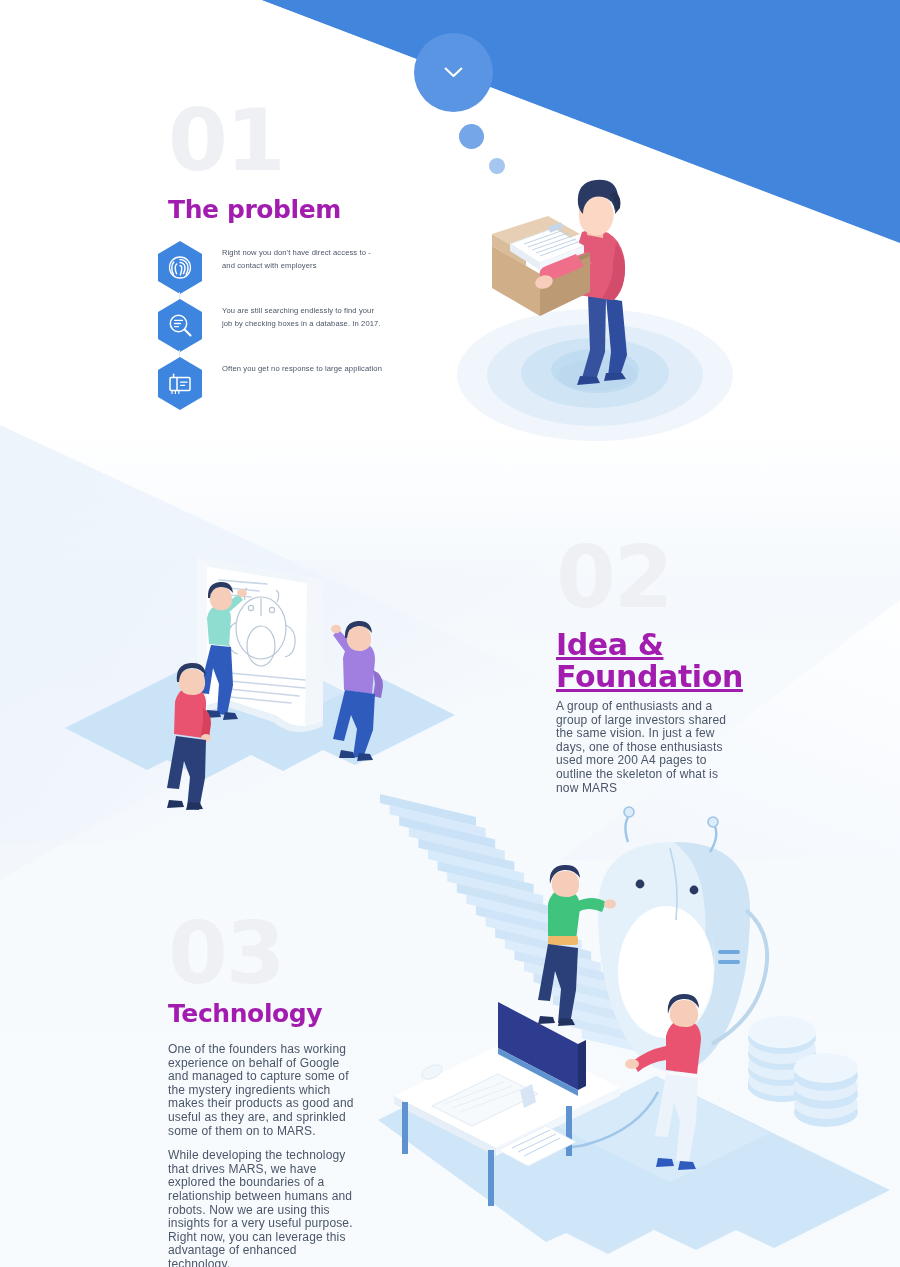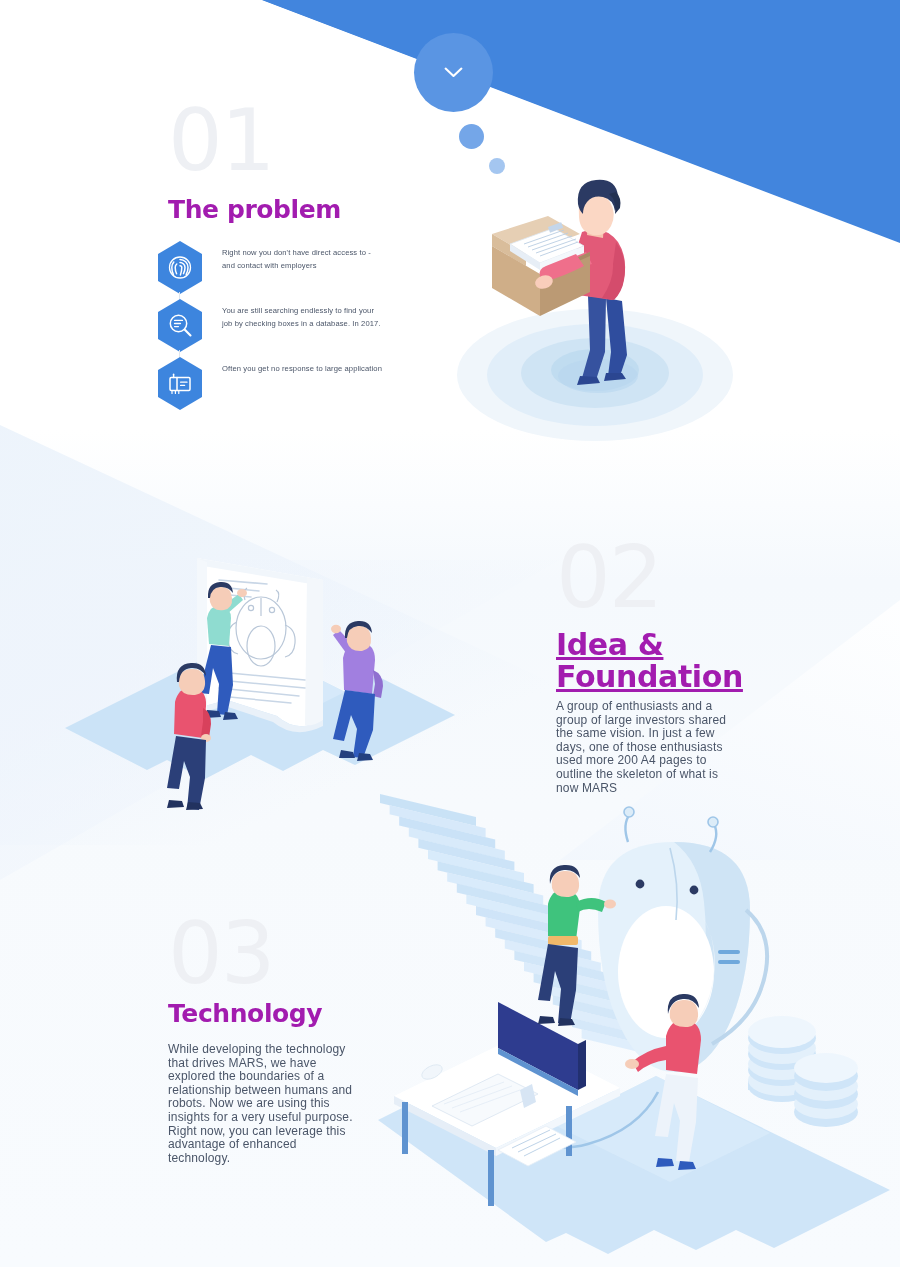--- a/index.html
+++ b/index.html
@@ -56,21 +56,21 @@
     cursor:pointer;
   }
   .chev{ width:19px; height:11px; }
   .dot{ position:absolute; border-radius:50%; }
   .dot-a{ left:459px; top:124px; width:25px; height:25px; background:#74a6e8; }
   .dot-b{ left:489px; top:158px; width:16px; height:16px; background:#a4c6f0; }
 
   
   .ghost-num{
     font-family:"DejaVu Sans", sans-serif;
-    font-weight:400;
+    font-weight:700;
     color:#eef0f4;
     letter-spacing:-2px;
     line-height:.82;
     user-select:none;
   }
   .sec-head{
     font-family:"DejaVu Sans", sans-serif;
     font-weight:700;
     color:#a21caf;
     letter-spacing:-.4px;
@@ -355,20 +355,21 @@
         <path d="M182.79999999999998 207.6 L278.79999999999995 230.64 L278.79999999999995 239.64 L182.79999999999998 216.6 Z" fill="#c6e0f6" opacity="0.734"></path>
         <path d="M192.4 218.79999999999998 L288.4 241.83999999999997 L288.4 250.83999999999997 L192.4 227.79999999999998 Z" fill="#d4e8fa" opacity="0.722"></path>
         <path d="M202 230 L298 253.04 L298 262.03999999999996 L202 239 Z" fill="#c6e0f6" opacity="0.710"></path>
         <path d="M211.6 241.2 L307.6 264.24 L307.6 273.24 L211.6 250.2 Z" fill="#d4e8fa" opacity="0.698"></path>
       </svg>
   </div>
 
   <div class="ghost-num" id="sec3-num">03</div>
   <div class="sec-head" id="sec3-title">Technology</div>
   <div class="body-copy" id="sec3-copy">
+    <p>One of the founders has working experience on behalf of Google and managed to capture some of the mystery ingredients which makes their products as good and useful as they are, and sprinkled some of them on to MARS.</p>
     <p>While developing the technology that drives MARS, we have explored the boundaries of a relationship between humans and robots. Now we are using this insights for a very useful purpose. Right now, you can leverage this advantage of enhanced technology.</p>
   </div>
 
   <div class="illo" id="illo3">
     <svg width="530" height="470" viewBox="0 0 530 470">
 
       <path d="M8 330 L120 274 L160 294 L196 276 L250 304 L286 286 L520 400
                L404 458 L366 440 L326 460 L284 440 L238 464 L196 443 L176 452 Z" fill="#cfe5f8"></path>
       <path d="M120 274 L160 294 L196 276 L250 304 L286 286 L400 343 L300 392 L150 318 Z" fill="#dbecfb" opacity=".65"></path>
 

